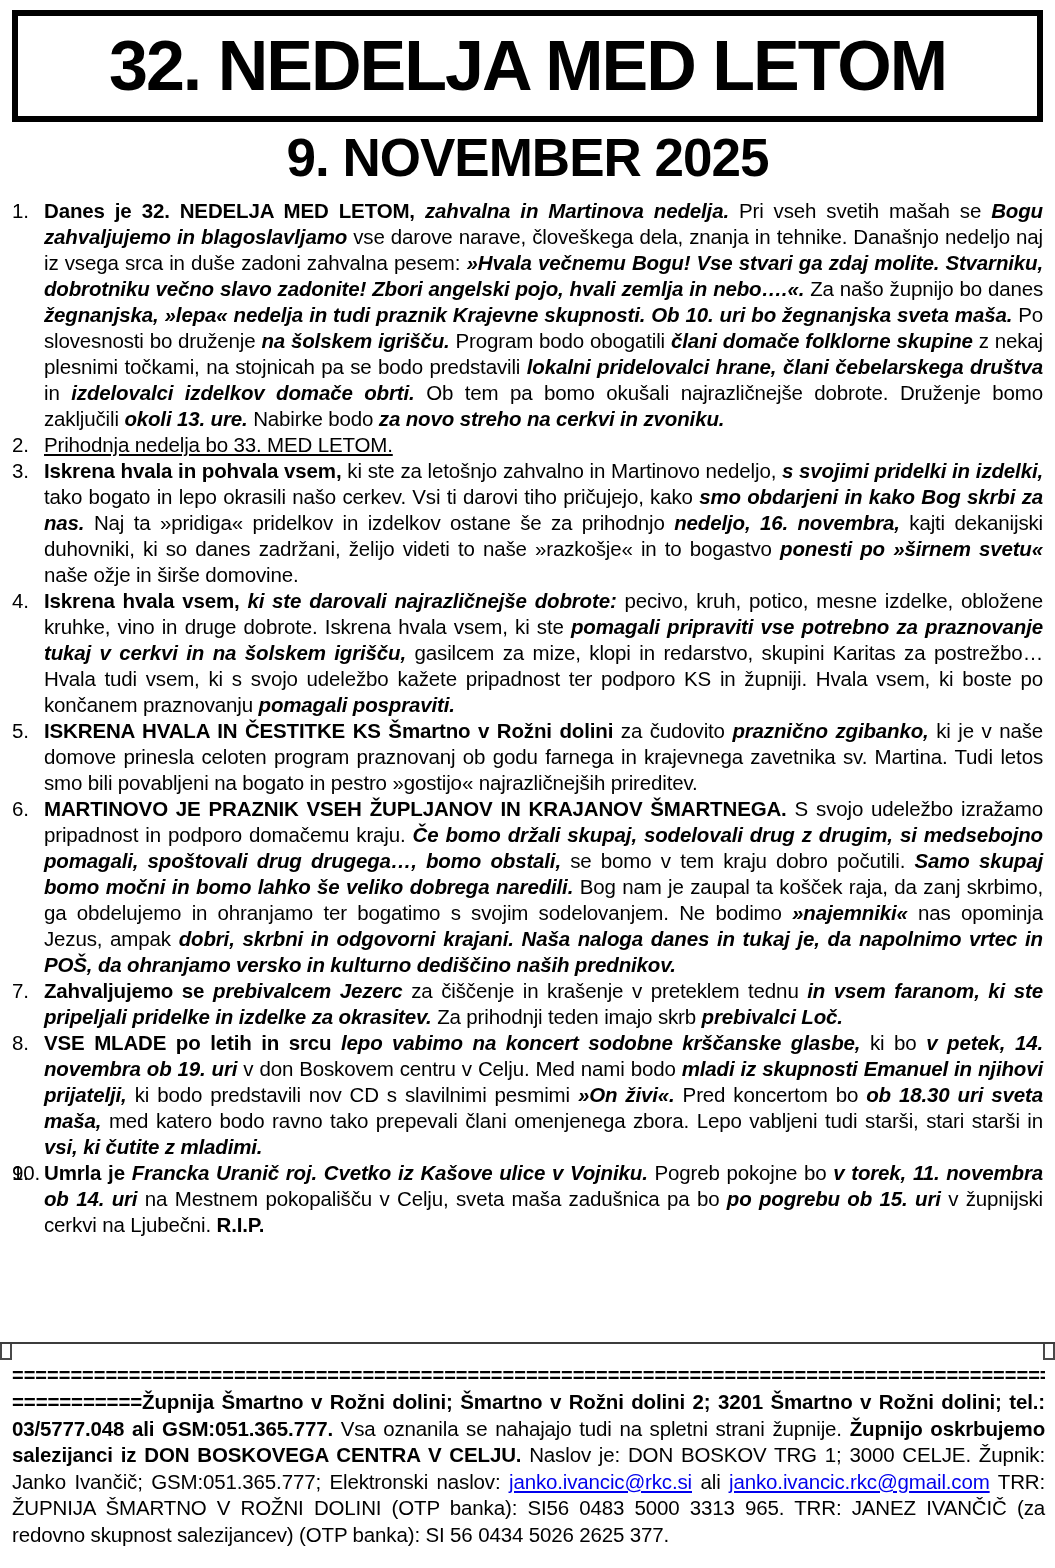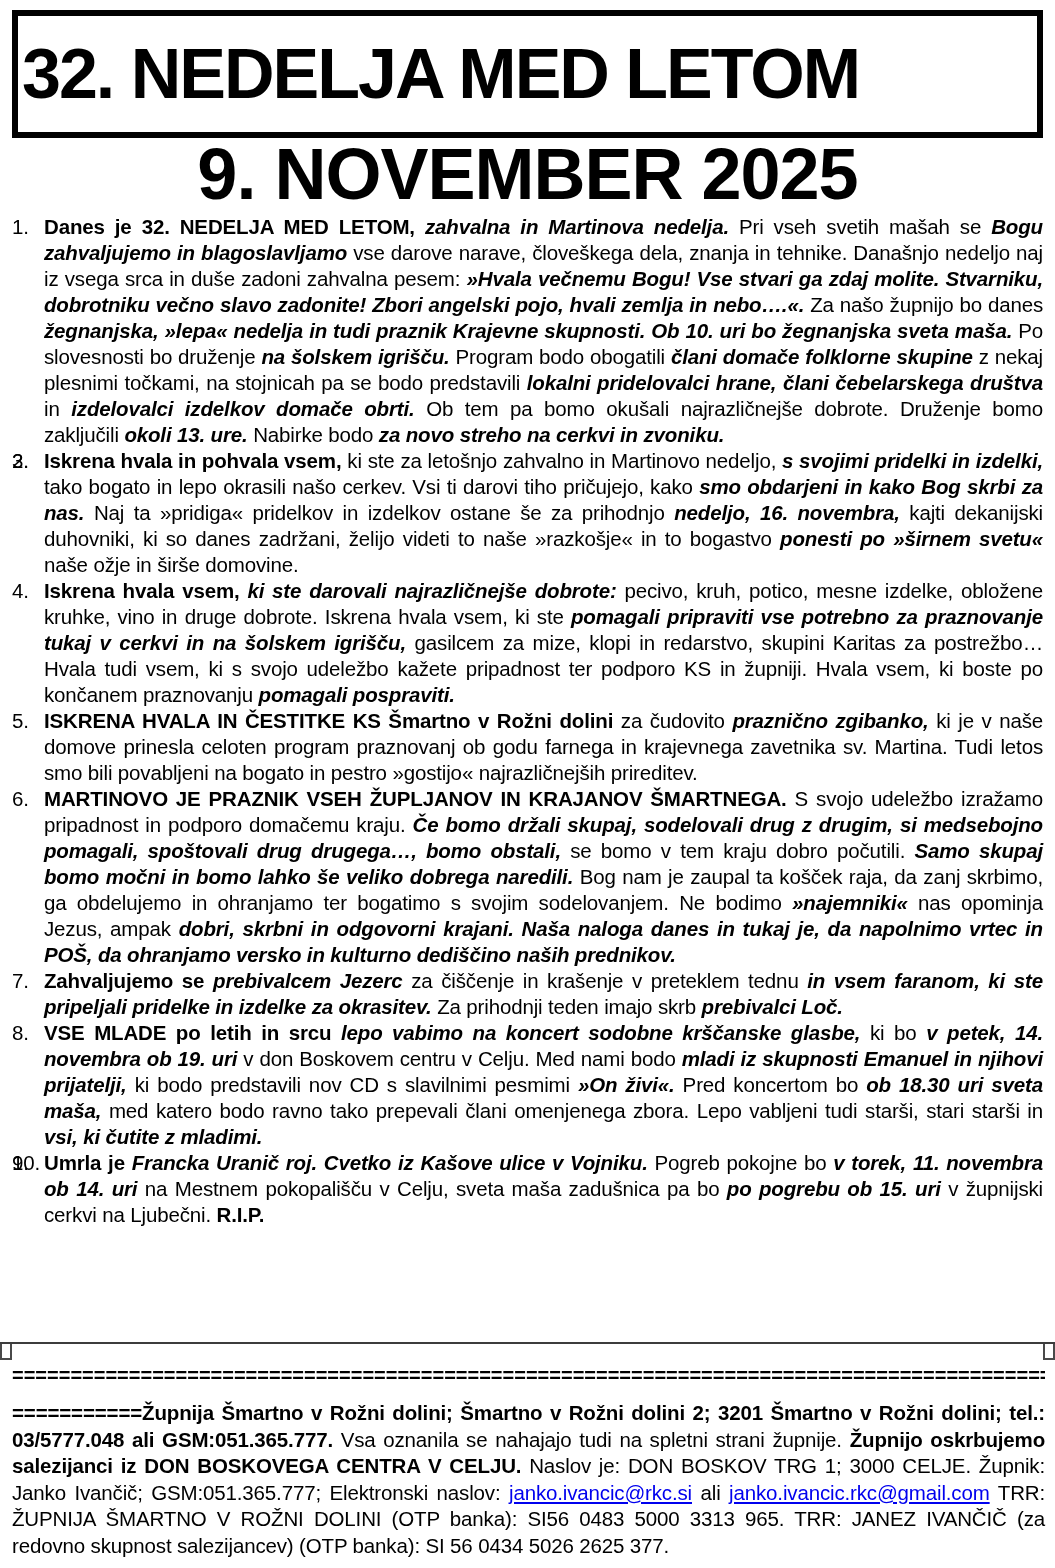--- a/index.html
+++ b/index.html
@@ -6,28 +6,29 @@
   body {
     width:1055px; height:1568px; position:relative; overflow:hidden;
     background:#ffffff; color:#000000;
     font-family:"Liberation Sans", sans-serif;
   }
   .page { position:absolute; inset:0; }
 
   .title-box {
     margin:10px 12px 0 12px;
     border:6px solid #000;
-    padding:16px 4px;
+    text-align:center;
+    padding:8px 4px;
   }
   .title {
     font-weight:700; font-size:70px; line-height:84px;
     letter-spacing:-2px; white-space:nowrap;
   }
   .date {
-    text-align:center; font-weight:700; font-size:72px; line-height:68px;
+    text-align:center; font-weight:700; font-size:53px; line-height:68px;
     letter-spacing:-1px; margin:2px 0 6px 0;
   }
 
   .list { margin:0 12px 0 12px; }
   .item {
     position:relative; padding-left:32px;
     text-align:justify;
     font-size:20.5px; line-height:26px; letter-spacing:-0.15px;
   }
   .num { position:absolute; left:0; top:0; width:32px; }
@@ -48,39 +49,39 @@
   }
   .corner-left  { left:0; }
   .corner-right { right:0; }
 
   .footer { position:absolute; top:1362px; left:12px; right:10px; }
   .sep-line {
     font-weight:700; font-size:20px; line-height:26px;
     white-space:nowrap; overflow:hidden;
   }
   .footer-text {
-    margin-top:12px;
+    margin-top:1px;
     text-align:justify;
     font-size:20.5px; line-height:26.5px; letter-spacing:-0.15px;
   }
 </style>
 </head>
 <body>
 
 <div class="page">
 
   <div class="title-box">
     <div class="title">32. NEDELJA MED LETOM</div>
   </div>
 
   <div class="date">9. NOVEMBER 2025</div>
 
   <div class="list">
       <div class="item"><span class="num">1.</span><span><span class="seg-bu">Danes je 32. NEDELJA MED LETOM,</span><span class="seg-bi"> zahvalna in Martinova nedelja.</span><span class="seg-r"> Pri vseh svetih mašah se </span><span class="seg-bi">Bogu zahvaljujemo in blagoslavljamo </span><span class="seg-r">vse darove narave, človeškega dela, znanja in tehnike. Današnjo nedeljo naj iz vsega srca in duše zadoni zahvalna pesem: </span><span class="seg-bi">»Hvala večnemu Bogu! Vse stvari ga zdaj molite. Stvarniku, dobrotniku večno slavo zadonite! Zbori angelski pojo, hvali zemlja in nebo….«.</span><span class="seg-r"> Za našo župnijo bo danes </span><span class="seg-bi">žegnanjska, »lepa« nedelja in tudi praznik Krajevne skupnosti. Ob 10. uri bo žegnanjska sveta maša.</span><span class="seg-r"> Po slovesnosti bo druženje </span><span class="seg-bi">na šolskem igrišču.</span><span class="seg-r"> Program bodo obogatili </span><span class="seg-bi">člani domače folklorne skupine </span><span class="seg-r">z nekaj plesnimi točkami, na stojnicah pa se bodo predstavili </span><span class="seg-bi">lokalni pridelovalci hrane, člani čebelarskega društva </span><span class="seg-r">in </span><span class="seg-bi">izdelovalci izdelkov domače obrti.</span><span class="seg-r"> Ob tem pa bomo okušali najrazličnejše dobrote. Druženje bomo zaključili </span><span class="seg-bi">okoli 13. ure.</span><span class="seg-r"> Nabirke bodo </span><span class="seg-bi">za novo streho na cerkvi in zvoniku.</span></span></div>
-      <div class="item"><span class="num">2.</span></div>
+      <div class="item"><span class="num">2.</span><span><span class="seg-u">Prihodnja nedelja bo 33. MED LETOM.</span></span></div>
       <div class="item"><span class="num">3.</span><span><span class="seg-bu">Iskrena hvala in pohvala vsem,</span><span class="seg-r"> ki ste za letošnjo zahvalno in Martinovo nedeljo, </span><span class="seg-bi">s svojimi pridelki in izdelki, </span><span class="seg-r">tako bogato in lepo okrasili našo cerkev. Vsi ti darovi tiho pričujejo, kako </span><span class="seg-bi">smo obdarjeni in kako Bog skrbi za nas. </span><span class="seg-r">Naj ta »pridiga« pridelkov in izdelkov ostane še za prihodnjo </span><span class="seg-bi">nedeljo, 16. novembra, </span><span class="seg-r">kajti dekanijski duhovniki, ki so danes zadržani, želijo videti to naše »razkošje« in to bogastvo </span><span class="seg-bi">ponesti po »širnem svetu« </span><span class="seg-r">naše ožje in širše domovine.</span></span></div>
       <div class="item"><span class="num">4.</span><span><span class="seg-bu">Iskrena hvala vsem,</span><span class="seg-bi"> ki ste darovali najrazličnejše dobrote: </span><span class="seg-r">pecivo, kruh, potico, mesne izdelke, obložene kruhke, vino in druge dobrote. Iskrena hvala vsem, ki ste </span><span class="seg-bi">pomagali pripraviti vse potrebno za praznovanje tukaj v cerkvi in na šolskem igrišču, </span><span class="seg-r">gasilcem za mize, klopi in redarstvo, skupini Karitas za postrežbo…Hvala tudi vsem, ki s svojo udeležbo kažete pripadnost ter podporo KS in župniji. Hvala vsem, ki boste po končanem praznovanju </span><span class="seg-bi">pomagali pospraviti.</span></span></div>
       <div class="item"><span class="num">5.</span><span><span class="seg-bu">ISKRENA HVALA IN ČESTITKE KS Šmartno v Rožni dolini</span><span class="seg-r"> za čudovito </span><span class="seg-bi">praznično zgibanko, </span><span class="seg-r">ki je v naše domove prinesla celoten program praznovanj ob godu farnega in krajevnega zavetnika sv. Martina. Tudi letos smo bili povabljeni na bogato in pestro »gostijo« najrazličnejših prireditev.</span></span></div>
       <div class="item"><span class="num">6.</span><span><span class="seg-bu">MARTINOVO JE PRAZNIK VSEH ŽUPLJANOV IN KRAJANOV ŠMARTNEGA.</span><span class="seg-r"> S svojo udeležbo izražamo pripadnost in podporo domačemu kraju. </span><span class="seg-bi">Če bomo držali skupaj, sodelovali drug z drugim, si medsebojno pomagali, spoštovali drug drugega…, bomo obstali, </span><span class="seg-r">se bomo v tem kraju dobro počutili. </span><span class="seg-bi">Samo skupaj bomo močni in bomo lahko še veliko dobrega naredili. </span><span class="seg-r">Bog nam je zaupal ta košček raja, da zanj skrbimo, ga obdelujemo in ohranjamo ter bogatimo s svojim sodelovanjem. Ne bodimo </span><span class="seg-bi">»najemniki« </span><span class="seg-r">nas opominja Jezus, ampak </span><span class="seg-bi">dobri, skrbni in odgovorni krajani. Naša naloga danes in tukaj je, da napolnimo vrtec in POŠ, da ohranjamo versko in kulturno dediščino naših prednikov.</span></span></div>
       <div class="item"><span class="num">7.</span><span><span class="seg-bu">Zahvaljujemo se</span><span class="seg-bi"> prebivalcem Jezerc </span><span class="seg-r">za čiščenje in krašenje v preteklem tednu </span><span class="seg-bi">in vsem faranom, ki ste pripeljali pridelke in izdelke za okrasitev. </span><span class="seg-r">Za prihodnji teden imajo skrb </span><span class="seg-bi">prebivalci Loč.</span></span></div>
       <div class="item"><span class="num">8.</span><span><span class="seg-bu">VSE MLADE po letih in srcu</span><span class="seg-bi"> lepo vabimo na koncert sodobne krščanske glasbe, </span><span class="seg-r">ki bo </span><span class="seg-bi">v petek, 14. novembra ob 19. uri </span><span class="seg-r">v don Boskovem centru v Celju. Med nami bodo </span><span class="seg-bi">mladi iz skupnosti Emanuel in njihovi prijatelji, </span><span class="seg-r">ki bodo predstavili nov CD s slavilnimi pesmimi </span><span class="seg-bi">»On živi«. </span><span class="seg-r">Pred koncertom bo </span><span class="seg-bi">ob 18.30 uri sveta maša, </span><span class="seg-r">med katero bodo ravno tako prepevali člani omenjenega zbora. Lepo vabljeni tudi starši, stari starši in </span><span class="seg-bi">vsi, ki čutite z mladimi.</span></span></div>
       <div class="item"><span class="num">9.</span></div>
       <div class="item"><span class="num">10.</span><span><span class="seg-bu">Umrla je</span><span class="seg-bi"> Francka Uranič roj. Cvetko iz Kašove ulice v Vojniku. </span><span class="seg-r">Pogreb pokojne bo </span><span class="seg-bi">v torek, 11. novembra ob 14. uri </span><span class="seg-r">na Mestnem pokopališču v Celju, sveta maša zadušnica pa bo </span><span class="seg-bi">po pogrebu ob 15. uri </span><span class="seg-r">v župnijski cerkvi na Ljubečni. </span><span class="seg-b">R.I.P.</span></span></div>
     </div>
 

